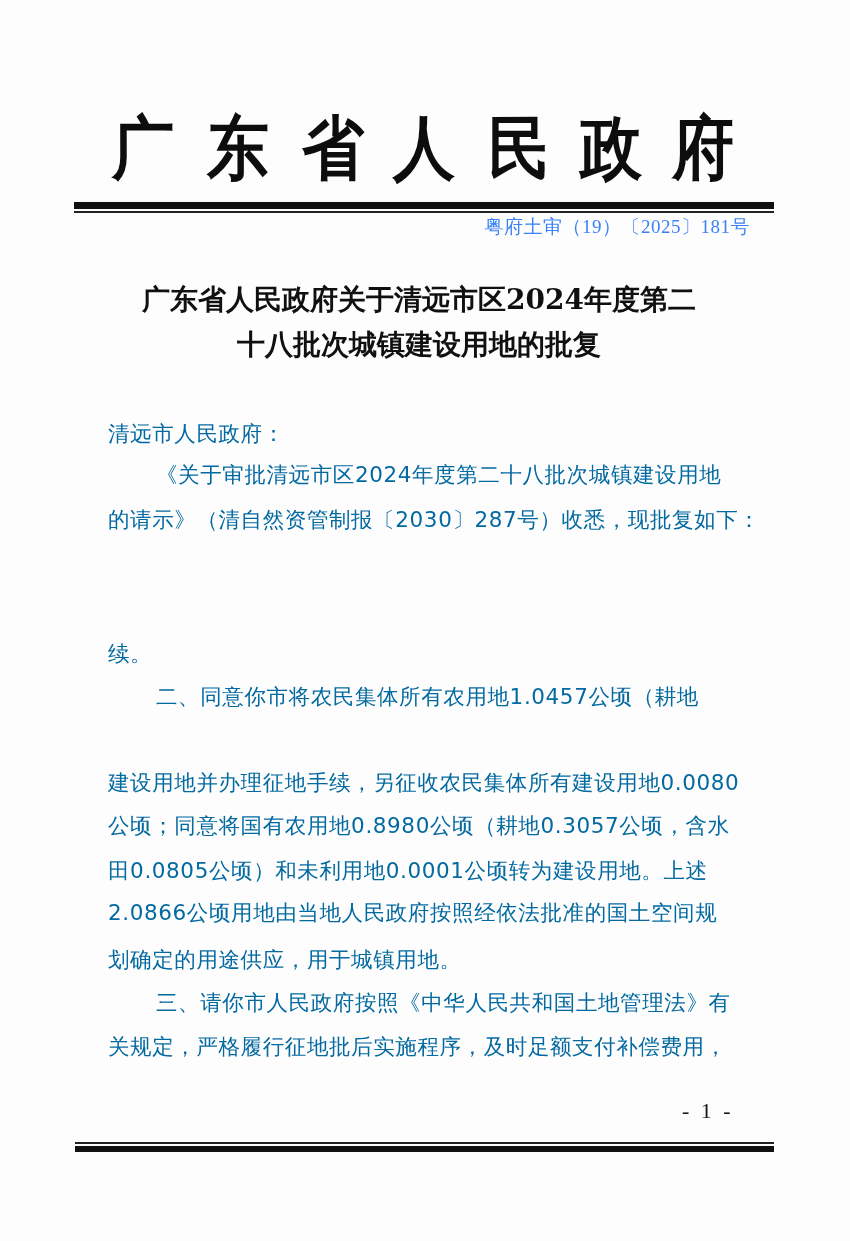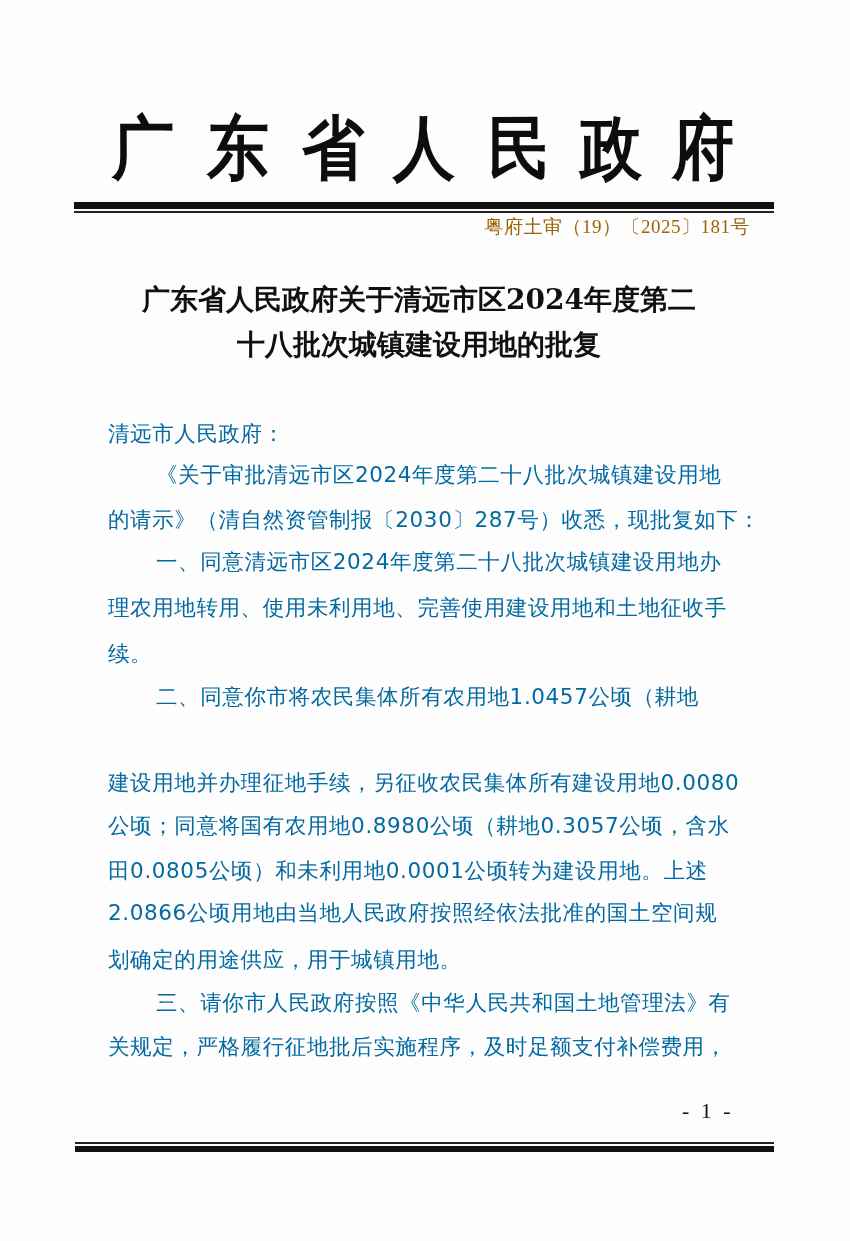--- a/index.html
+++ b/index.html
@@ -13,21 +13,21 @@
       font-size: 62px; line-height: 72px; font-weight: bold; color: #0d0d0d;
       transform: scaleY(1.12);
     }
 
     .rule-top-thick { position: absolute; left: 74px; top: 202px; width: 700px; height: 7px; background: #111; }
     .rule-top-thin  { position: absolute; left: 74px; top: 211px; width: 700px; height: 2px; background: #222; }
 
     .doc-number {
       position: absolute; top: 214px; right: 100px;
       font-family: "Liberation Serif", "DejaVu Serif", serif;
-      font-size: 19px; line-height: 26px; color: #a16207; white-space: nowrap;
+      font-size: 19px; line-height: 26px; color: #3b82f6; white-space: nowrap;
       letter-spacing: 0.5px;
     }
 
     .title { position: absolute; left: 0; width: 850px; text-align: center;
       font-family: "DejaVu Serif", "Liberation Serif", serif;
       font-weight: bold; font-size: 28px; color: #101010; white-space: nowrap; }
     .title.l1 { top: 280px; line-height: 40px; left: -6px; }
     .title.l2 { top: 325px; line-height: 40px; left: -6px; }
 
     .body-line {
@@ -67,22 +67,20 @@
 
   <div class="doc-number">粤府土审（19）〔2025〕181号</div>
 
   <div class="title l1">广东省人民政府关于清远市区2024年度第二</div>
   <div class="title l2">十八批次城镇建设用地的批复</div>
 
   <div class="body-line" style="top:419px">清远市人民政府：</div>
 
   <div class="body-line indent" style="top:460px">《关于审批清远市区2024年度第二十八批次城镇建设用地</div>
   <div class="body-line" style="top:505px">的请示》（清自然资管制报〔2030〕287号）收悉，现批复如下：</div>
-  <div class="body-line indent" style="top:547px">一、同意清远市区2024年度第二十八批次城镇建设用地办</div>
-  <div class="body-line" style="top:593px">理农用地转用、使用未利用地、完善使用建设用地和土地征收手</div>
   <div class="body-line" style="top:639px">续。</div>
   <div class="body-line indent" style="top:682px">二、同意你市将农民集体所有农用地1.0457公顷（耕地</div>
   <div class="body-line" style="top:768px">建设用地并办理征地手续，另征收农民集体所有建设用地0.0080</div>
   <div class="body-line" style="top:811px">公顷；同意将国有农用地0.8980公顷（耕地0.3057公顷，含水</div>
   <div class="body-line" style="top:856px">田0.0805公顷）和未利用地0.0001公顷转为建设用地。上述</div>
   <div class="body-line" style="top:898px">2.0866公顷用地由当地人民政府按照经依法批准的国土空间规</div>
   <div class="body-line" style="top:945px">划确定的用途供应，用于城镇用地。</div>
   <div class="body-line indent" style="top:988px">三、请你市人民政府按照《中华人民共和国土地管理法》有</div>
   <div class="body-line" style="top:1032px">关规定，严格履行征地批后实施程序，及时足额支付补偿费用，</div>
 

